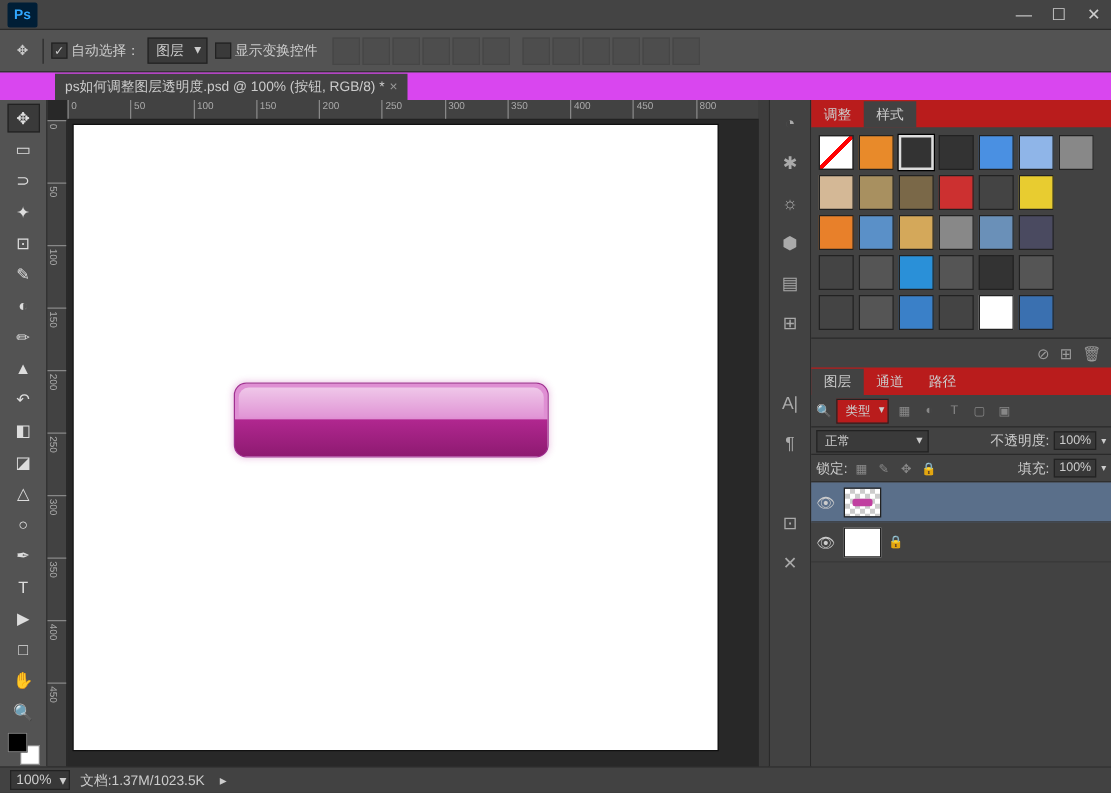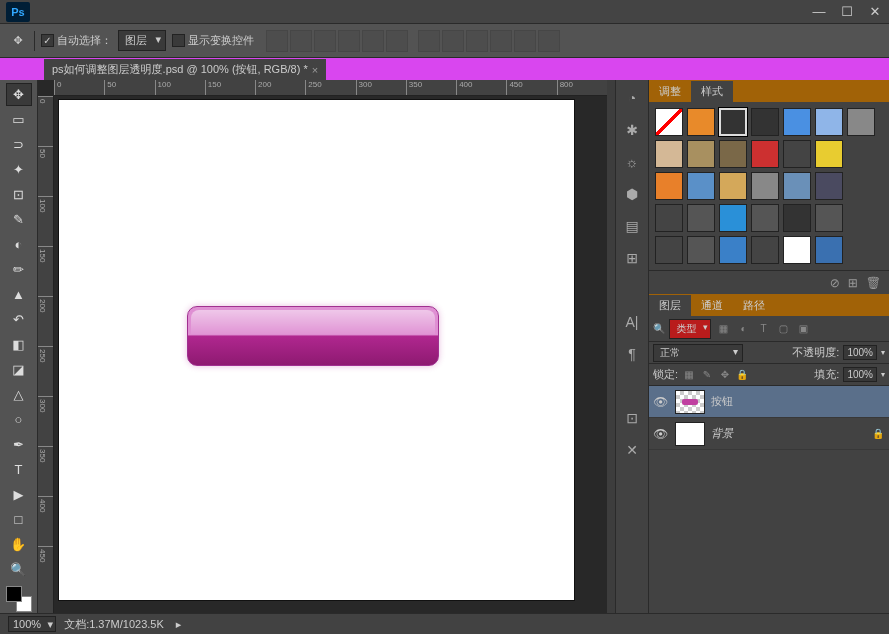--- a/index.html
+++ b/index.html
@@ -35,21 +35,21 @@
 .ruler-tick{height:100%;border-left:1px solid #888;font-size:8px;color:#aaa;padding-left:2px;flex:1}
 .ruler-tick-v{width:100%;border-top:1px solid #888;font-size:8px;color:#aaa;writing-mode:vertical-lr;padding-top:2px;height:50px}
 .canvas-scroll{flex:1;margin-left:16px;overflow:hidden;position:relative;background:#282828}
 .canvas{width:515px;height:500px;background:#fff;position:absolute;left:5px;top:4px;box-shadow:0 0 0 1px #111}
 .pink-btn{width:252px;height:60px;border-radius:10px;position:absolute;left:128px;top:206px;background:linear-gradient(#df8fd3 0%,#df8fd3 48%,#b0278f 50%,#8e1a71 100%);border:1px solid #a03090;box-shadow:0 0 6px rgba(180,40,150,.3)}
 .pink-btn::after{content:"";position:absolute;left:3px;right:3px;top:3px;height:24px;border-radius:8px 8px 0 0;background:linear-gradient(rgba(255,255,255,.5),rgba(255,255,255,.05))}
 .vsplitter{width:8px;background:#3d3d3d}
 .dock-strip{width:34px;background:#424242;border-left:1px solid #2a2a2a;border-right:1px solid #2a2a2a;display:flex;flex-direction:column;align-items:center;padding-top:8px;gap:12px}
 .dock-icon{width:20px;height:20px;display:flex;align-items:center;justify-content:center;color:#aaa;cursor:pointer;font-size:14px}
 .panels{width:240px;background:#424242;display:flex;flex-direction:column}
-.panel-tabs{display:flex;background:#a16207;height:22px;align-items:flex-end}
+.panel-tabs{display:flex;background:#b91c1c;height:22px;align-items:flex-end}
 .panel-tab{padding:3px 10px;font-size:11px;cursor:pointer}
 .panel-tab.active{background:#424242}
 .styles-grid{padding:6px;display:grid;grid-template-columns:repeat(7,28px);gap:4px;background:#424242}
 .style-sw{width:28px;height:28px;border:1px solid #222;cursor:pointer}
 .style-sw.sel{border:2px solid #ddd;box-shadow:0 0 0 1px #000}
 .panel-footer{height:24px;border-top:1px solid #2a2a2a;display:flex;align-items:center;justify-content:flex-end;gap:8px;padding:0 8px}
 .panel-footer span{color:#999;cursor:pointer;font-size:12px}
 .layers-header{height:26px;display:flex;align-items:center;padding:0 4px;gap:4px;border-bottom:1px solid #2a2a2a}
 .filter-dd{background:#b91c1c;border:1px solid #222;padding:2px 14px 2px 6px;position:relative;font-size:10px}
 .filter-dd::after{content:"▾";position:absolute;right:3px;font-size:9px}
@@ -279,26 +279,24 @@
       <span style="margin-left:auto">填充:</span>
       <div class="val-box">100%</div>
       <span style="font-size:8px">▾</span>
     </div>
     <div class="layer-list">
       <div class="layer-row sel">
         <div class="vis-eye">👁</div>
         <div class="layer-thumb trans">
             <div style="position:absolute;left:6px;top:8px;width:16px;height:6px;background:#c040a0;border-radius:2px"></div>
           </div>
-        <div class="layer-name">按钮</div>
       </div>
       <div class="layer-row">
         <div class="vis-eye">👁</div>
         <div class="layer-thumb"></div>
-        <div class="layer-name" style="font-style:italic">背景</div>
         <div class="lock-ind">🔒</div>
       </div>
     </div>
   </div>
 </div>
 
 <div class="status-bar">
   <div class="zoom-dd">100%</div>
   <span>文档:1.37M/1023.5K</span>
   <span style="margin-left:4px">▸</span>

